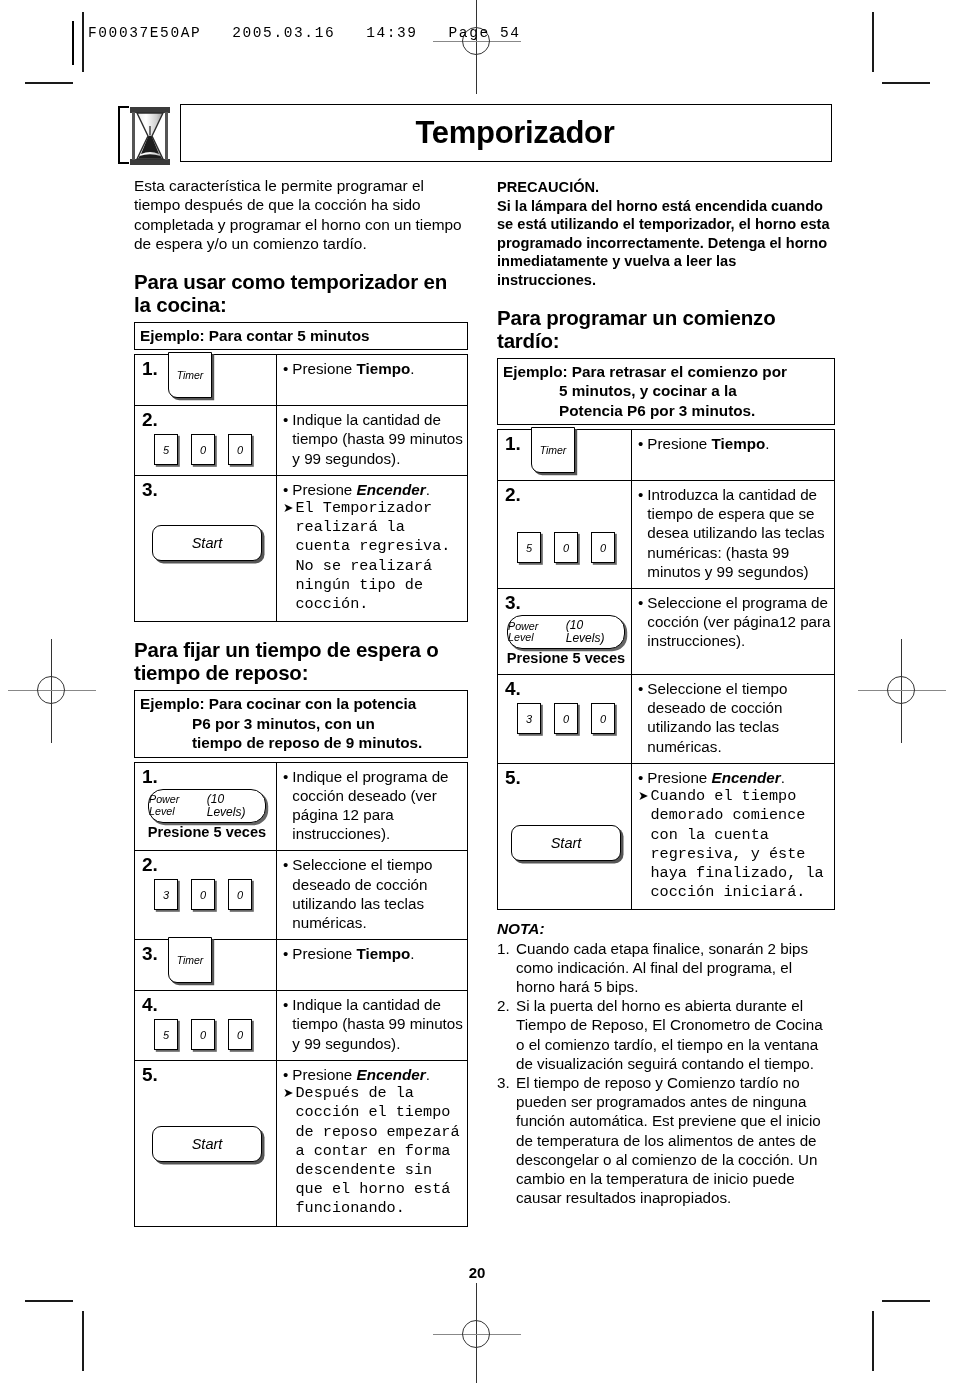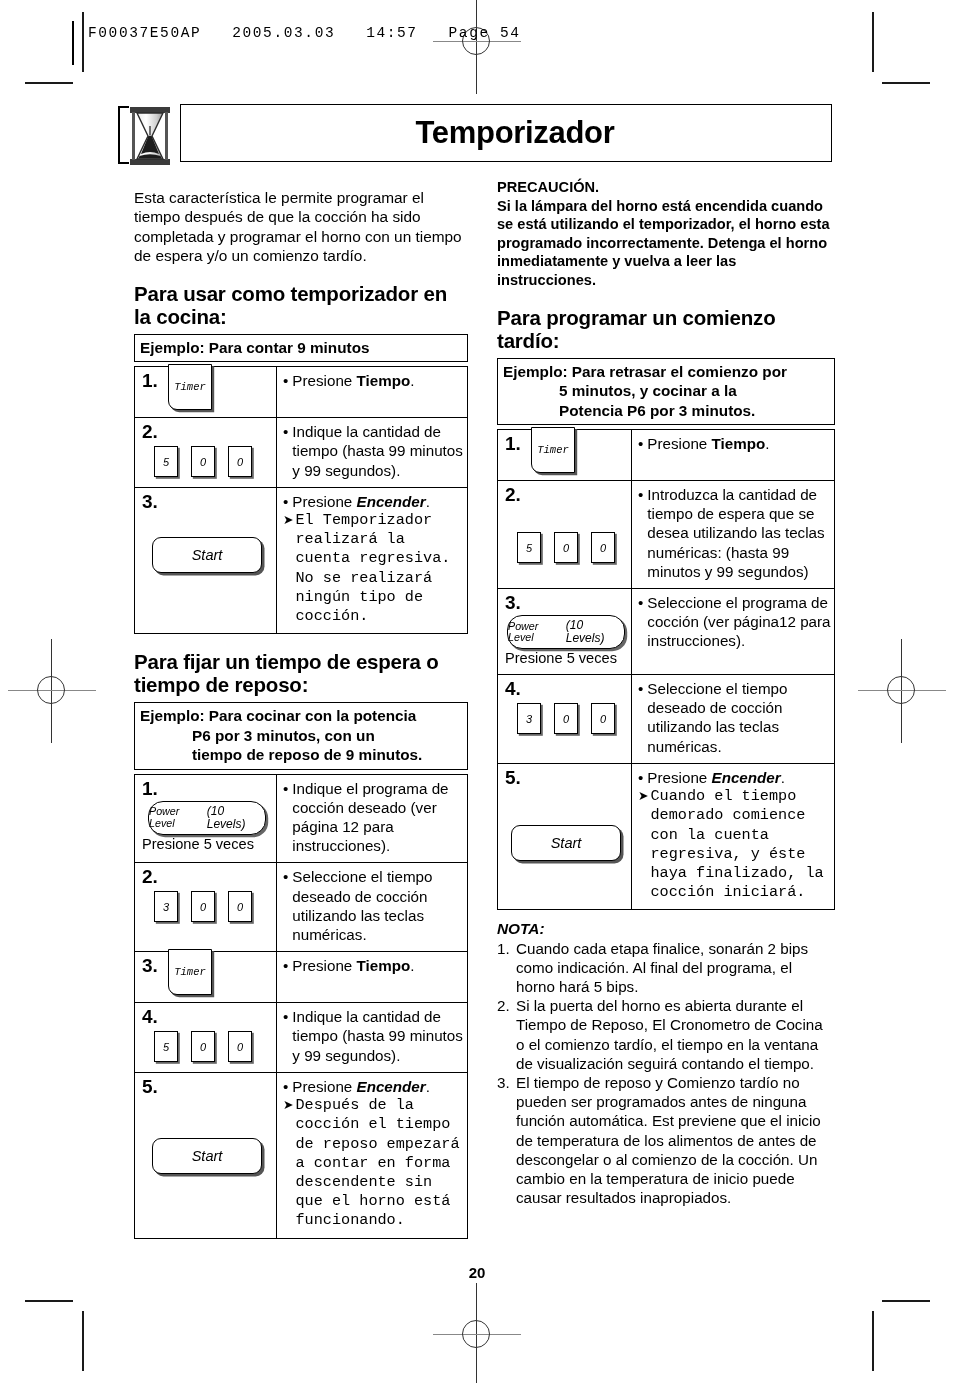--- a/index.html
+++ b/index.html
@@ -106,21 +106,21 @@
     left: 0; top: 4px;
     width: 11px; height: 58px;
     border: 2px solid #000;
     border-right: none;
     box-sizing: border-box;
   }
 
   
   .col-left {
     position: absolute;
-    left: 118px; top: 188px;
+    left: 118px; top: 176px;
     width: 334px;
     padding-left: 16px;
   }
   .col-right {
     position: absolute;
     left: 497px; top: 178px;
     width: 338px;
   }
 
   .intro {
@@ -227,21 +227,20 @@
     border-bottom-left-radius: 9px;
     box-sizing: border-box;
     display: flex;
     align-items: center;
     justify-content: center;
     font-style: italic;
     font-size: 10.5px;
     background: #fff;
     box-shadow: 2.2px 2.2px 0 #555;
     margin-left: 26px;
-    font-family: Liberation Mono, monospace;
   }
 
   .numkeys {
     display: flex;
     gap: 13px;
     margin-top: 5px;
     margin-left: 12px;
   }
   .numkey {
     width: 24px; height: 31px;
@@ -289,23 +288,24 @@
     font-style: italic;
     font-size: 10.7px;
     font-weight: normal;
   }
   .key-power .pl2 {
     font-style: italic;
     font-size: 12px;
   }
   .press-label {
     font-size: 14.6px;
-    text-align: left;
+    text-align: center;
     line-height: 17px;
     margin-top: 1px;
+    font-weight: bold;
   }
 
   
   .nota {
     margin-top: 9px;
     font-size: 15.2px;
     line-height: 19.2px;
   }
   .nota-title {
     font-weight: bold;
@@ -362,21 +362,21 @@
     <div class="ring"></div>
   </div>
   <div class="reg-mark" style="left:447px; top:1305px;">
     <div class="v"></div>
     <div class="h"></div>
     <div class="ring"></div>
   </div>
 
   <div class="print-header">
     <div class="bar"></div>
-    <div class="txt">F00037E50AP   2005.03.03   14:57   Page 54</div>
+    <div class="txt">F00037E50AP   2005.03.16   14:39   Page 54</div>
   </div>
 
   <div class="title-row">
     <div class="hourglass-wrap">
       <div class="bracket"></div>
       <svg width="64" height="66" viewBox="0 0 64 66">
         <defs>
           <linearGradient id="gl" x1="0" y1="0" x2="1" y2="0">
             <stop offset="0" stop-color="#e8e8e8"></stop>
             <stop offset="0.35" stop-color="#ffffff"></stop>
@@ -399,21 +399,21 @@
     </div>
   </div>
 
   <div class="col-left">
 
     <p class="intro">Esta característica le permite programar el tiempo después de que la cocción ha sido completada y programar el horno con un tiempo de espera y/o un comienzo tardío.</p>
 
     <h2 class="sec">Para usar como temporizador en la cocina:</h2>
 
     <div class="example-box">
-      <span class="l1">Ejemplo: Para contar 9 minutos</span>
+      <span class="l1">Ejemplo: Para contar 5 minutos</span>
     </div>
 
     <div class="step-table">
 
       <div class="step-row">
         <div class="step-left">
           <div class="step-num">1.</div>
           <div class="key-timer" style="margin-top:-26px;">Timer</div>
         </div>
         <div class="step-right">

